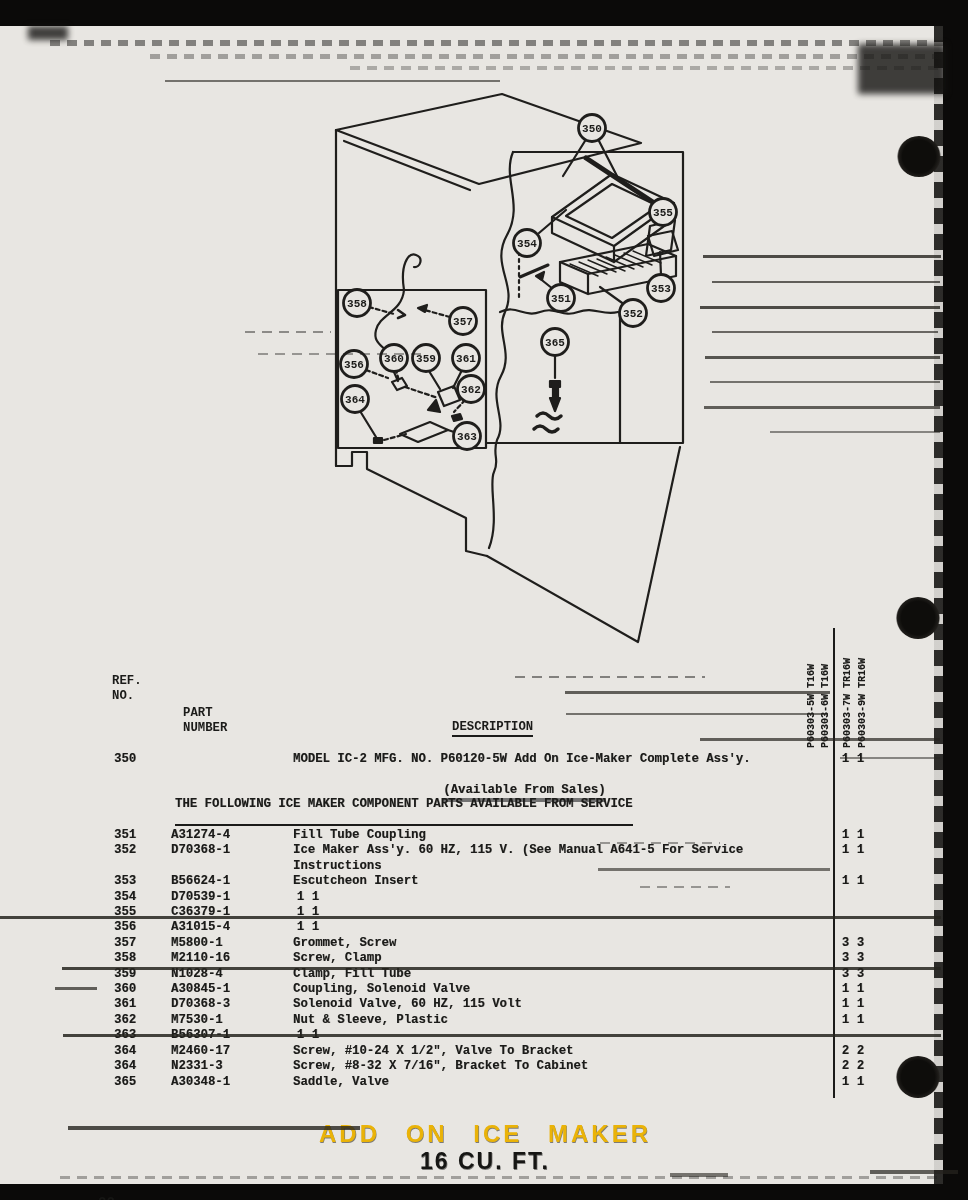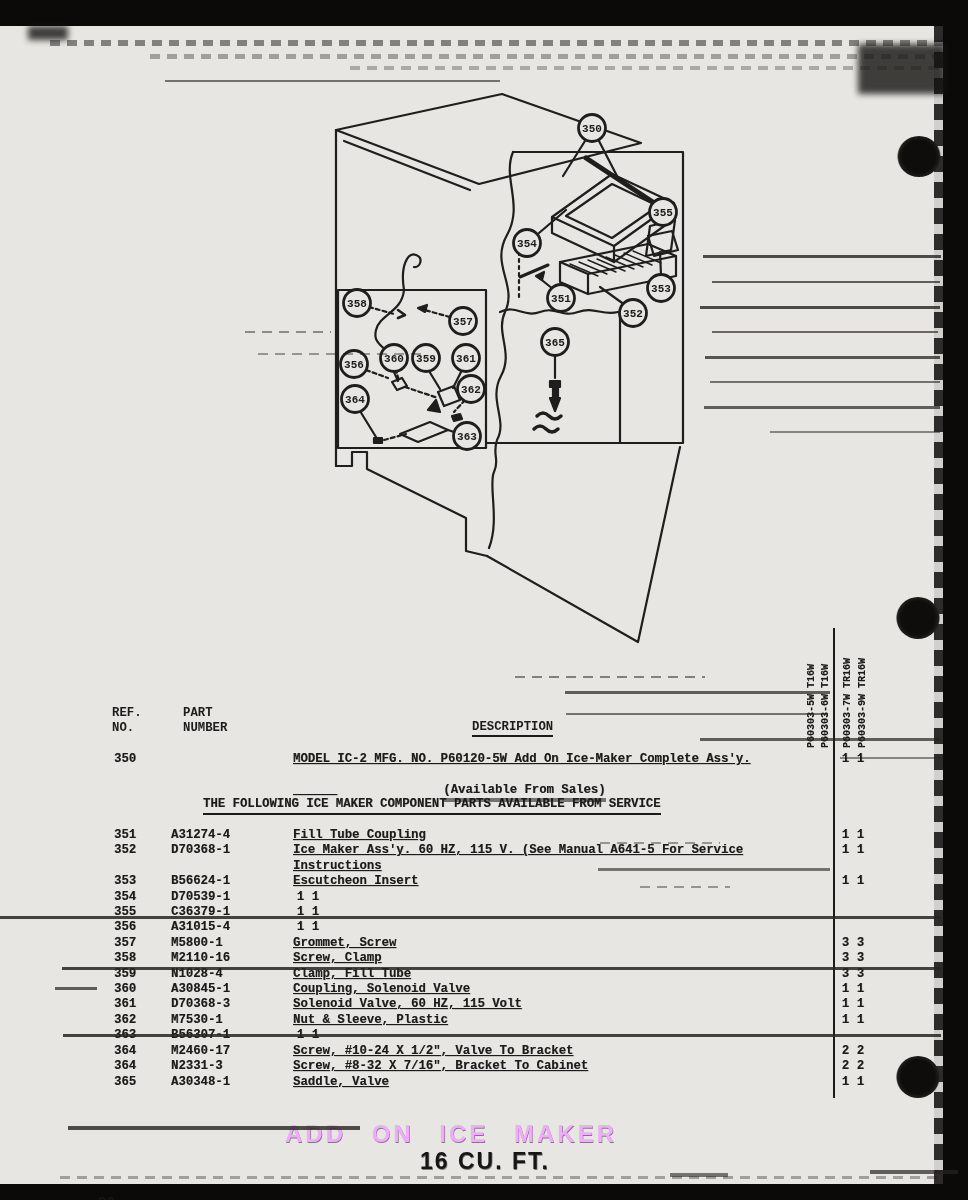--- a/index.html
+++ b/index.html
@@ -3,40 +3,40 @@
 <meta charset="utf-8">
 <style>
   html,body{margin:0;padding:0;}
   body{width:968px;height:1200px;position:relative;background:#0b0a09;overflow:hidden;
        font-family:"Liberation Mono",monospace;}
   .paper{position:absolute;left:0;top:26px;width:943px;height:1158px;background:#e8e6e2;}
   
   .tbl-header-ref,.tbl-header-part{position:absolute;font:bold 12.3px "Liberation Mono",monospace;
        line-height:15px;color:#1b1b19;white-space:pre;}
   .tbl-header-desc{position:absolute;font:bold 12.3px "Liberation Mono",monospace;color:#1b1b19;
-       border-bottom:2px solid #1b1b19;padding-bottom:1px;margin-left:20px;}
+       border-bottom:2px solid #1b1b19;padding-bottom:1px;}
   .t-row{display:flex;font:bold 12.3px "Liberation Mono",monospace;line-height:15.4px;color:#1b1b19;
        text-shadow:0.4px 0.4px 0 rgba(20,20,18,.45);}
   .c-ref{width:57px;padding-left:6px;flex:none;}
   .c-part{width:122px;flex:none;}
-  .c-desc{flex:1;white-space:pre-wrap;text-decoration:underline;}
+  .c-desc{flex:1;white-space:pre-wrap;}
   .c-q{width:15px;flex:none;text-align:center;}
   .rows-host{position:absolute;left:108px;top:828px;width:760px;}
   .intro-row{position:absolute;left:108px;top:752px;width:760px;}
   .avail{display:inline-block;margin-left:106px;border-bottom:4px solid #737373;}
   .section-heading{position:absolute;left:175px;top:797px;font:bold 12.3px "Liberation Mono",monospace;
-       color:#1b1b19;border-bottom:2px solid #1b1b19;padding-bottom:2px;
-       text-shadow:0.4px 0.4px 0 rgba(20,20,18,.45);margin-left:28px;}
+       color:#1b1b19;border-bottom:2px solid #1b1b19;padding-bottom:13px;
+       text-shadow:0.4px 0.4px 0 rgba(20,20,18,.45);}
   .rot-label{position:absolute;transform:rotate(-90deg);transform-origin:0 0;
        font:bold 10px "Liberation Mono",monospace;color:#1b1b19;white-space:nowrap;
        text-shadow:0.3px 0.3px 0 rgba(20,20,18,.5);}
   .v-rule{position:absolute;left:833px;top:628px;width:2px;height:470px;background:#1b1b19;}
   
-  .footer-title{position:absolute;left:285px;top:1120px;width:400px;text-align:left;
-       font:bold 24px "Liberation Sans",sans-serif;letter-spacing:3px;word-spacing:16px;color:#f0abfc;
+  .footer-title{position:absolute;left:285px;top:1120px;width:400px;text-align:center;
+       font:bold 24px "Liberation Sans",sans-serif;letter-spacing:3px;word-spacing:16px;color:#eab308;
        text-shadow:0.6px 0.6px 0 rgba(15,15,13,.5);}
   .footer-sub{position:absolute;left:285px;top:1148px;width:400px;text-align:center;
        font:bold 23px "Liberation Sans",sans-serif;letter-spacing:2px;color:#161614;
        text-shadow:0.6px 0.6px 0 rgba(15,15,13,.5);}
   .page-num{position:absolute;left:98px;top:1195px;font:bold 14px "Liberation Mono",monospace;color:#161614;}
   
   .punch{position:absolute;border-radius:50%;
        background:radial-gradient(circle,#0e0d0b 55%,#1f1d1a 68%,rgba(20,20,18,0) 74%);}
   .edge-right{position:absolute;right:0;top:0;width:9px;height:100%;
        background:repeating-linear-gradient(180deg,rgba(12,11,9,.85) 0 16px,rgba(12,11,9,.1) 16px 26px);}
@@ -198,21 +198,21 @@
         <circle cx="471" cy="389" r="13.5" fill="#e8e6e2" stroke="#1f1e1c" stroke-width="2.8"></circle>
         <text x="471" y="393" text-anchor="middle" font-size="11" fill="#1b1b19" stroke="none">362</text>
       </g>
       <g>
         <circle cx="467" cy="436" r="13.5" fill="#e8e6e2" stroke="#1f1e1c" stroke-width="2.8"></circle>
         <text x="467" y="440" text-anchor="middle" font-size="11" fill="#1b1b19" stroke="none">363</text>
       </g>
     </g>
 </svg>
 
-<div class="tbl-header-ref" style="left:112px;top:706px;"><span>REF.</span>
+<div class="tbl-header-ref" style="left:112px;top:674px;"><span>REF.</span>
 <span>NO.</span></div>
 <div class="tbl-header-part" style="left:183px;top:706px;"><span>PART</span>
 <span>NUMBER</span></div>
 <div class="tbl-header-desc" style="left:452px;top:720px;">DESCRIPTION</div>
 
 <div class="rot-label" style="left:806px;top:748px;">P60303-5W T16W</div>
 <div class="rot-label" style="left:820px;top:748px;">P60303-6W T16W</div>
 <div class="rot-label" style="left:842px;top:748px;">P60303-7W TR16W</div>
 <div class="rot-label" style="left:857px;top:748px;">P60303-9W TR16W</div>
 <div class="v-rule"></div>

